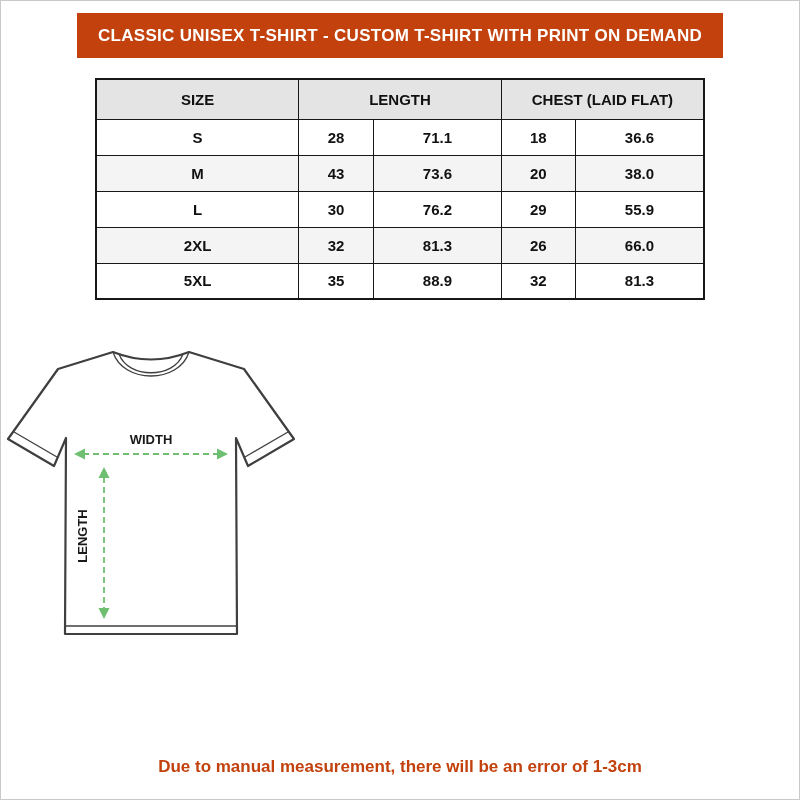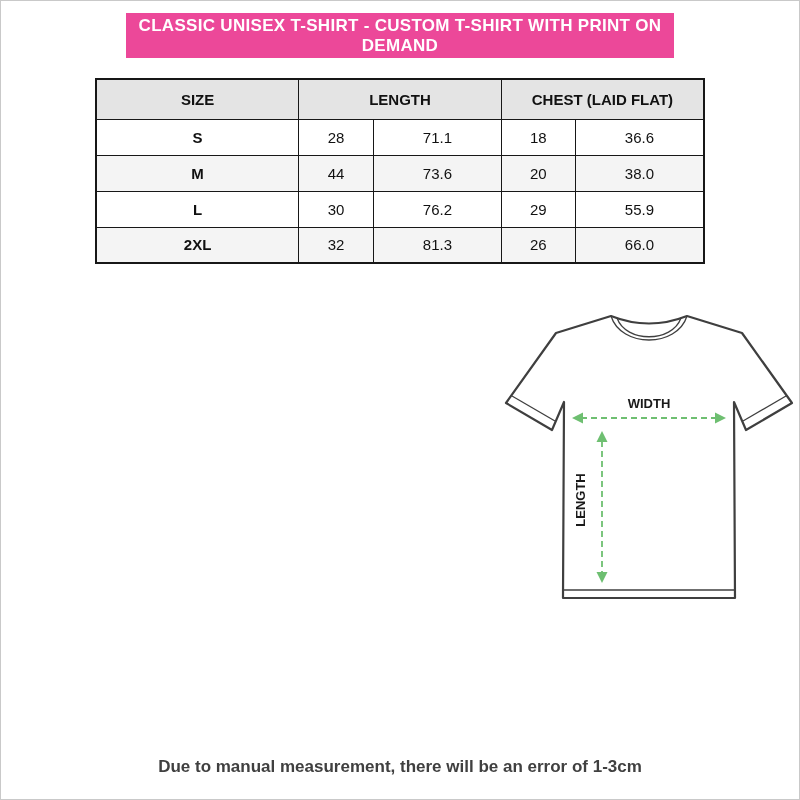--- a/index.html
+++ b/index.html
@@ -8,23 +8,23 @@
 
   .page {
     width: 800px; height: 800px;
     background: #ffffff;
     border: 1px solid #c9c9c9;
     position: relative;
     overflow: hidden;
   }
 
   .banner {
-    width: 548px; height: 45px;
+    width: 646px; height: 45px;
     margin: 12px auto 0 auto;
-    background: #ec4899;
+    background: #c2410c;
     color: #ffffff;
     display: flex; align-items: center; justify-content: center;
     font-weight: 700;
     font-size: 17px;
     letter-spacing: 0.3px;
     text-align: center;
   }
 
   .table-wrap { width: 610px; margin: 20px auto 0 auto; }
 
@@ -41,37 +41,37 @@
     color: #111111;
     height: 36px;
   }
   table.size-table thead th {
     background: #e4e4e4;
     font-weight: 700;
     height: 40px;
     font-size: 15px;
   }
   table.size-table td.size-cell { font-weight: 700; }
-  table.size-table td.num-cell { font-weight: 400; }
+  table.size-table td.num-cell { font-weight: 700; }
   table.size-table tbody tr:nth-child(even) td { background: #f4f4f4; }
   .col-size { width: 20%; }
   .col-num  { width: 20%; }
 
   .diagram {
     margin-top: 36px;
     display: flex;
-    justify-content: flex-end;
+    justify-content: flex-start;
   }
 
   .note {
     position: absolute;
     left: 0; right: 0;
     bottom: 22px;
     text-align: center;
-    color: #404040;
+    color: #c2410c;
     font-weight: 700;
     font-size: 17px;
   }
 
   .shirt-outline { fill: #ffffff; stroke: #3f3f3f; stroke-width: 2.2; stroke-linejoin: round; }
   .shirt-detail  { fill: none; stroke: #3f3f3f; stroke-width: 1.3; }
   .arrow-line    { stroke: #6ebf71; stroke-width: 1.8; stroke-dasharray: 6 4; }
   .arrow-head    { fill: #6ebf71; }
   .arrow-label   { font-family: "Liberation Sans", sans-serif; font-size: 13px; font-weight: 700; fill: #1a1a1a; }
 </style>
@@ -94,38 +94,45 @@
       <tbody>
         <tr>
           <td class="size-cell">S</td>
           <td class="num-cell">28</td>
           <td class="num-cell">71.1</td>
           <td class="num-cell">18</td>
           <td class="num-cell">36.6</td>
         </tr>
         <tr>
           <td class="size-cell">M</td>
-          <td class="num-cell">44</td>
+          <td class="num-cell">43</td>
           <td class="num-cell">73.6</td>
           <td class="num-cell">20</td>
           <td class="num-cell">38.0</td>
         </tr>
         <tr>
           <td class="size-cell">L</td>
           <td class="num-cell">30</td>
           <td class="num-cell">76.2</td>
           <td class="num-cell">29</td>
           <td class="num-cell">55.9</td>
         </tr>
         <tr>
           <td class="size-cell">2XL</td>
           <td class="num-cell">32</td>
           <td class="num-cell">81.3</td>
           <td class="num-cell">26</td>
           <td class="num-cell">66.0</td>
+        </tr>
+        <tr>
+          <td class="size-cell">5XL</td>
+          <td class="num-cell">35</td>
+          <td class="num-cell">88.9</td>
+          <td class="num-cell">32</td>
+          <td class="num-cell">81.3</td>
         </tr>
       </tbody>
     </table>
   </div>
 
   <div class="diagram">
     <svg width="300" height="312" viewBox="0 0 300 312" aria-hidden="true">
 
       <path class="shirt-outline" d="M 112 16 L 57 33 L 7 103 L 53 130 L 65 102 L 64 298 L 236 298 L 235 102 L 247 130 L 293 103 L 243 33 L 188 16 Q 150 31 112 16 Z"></path>
 

